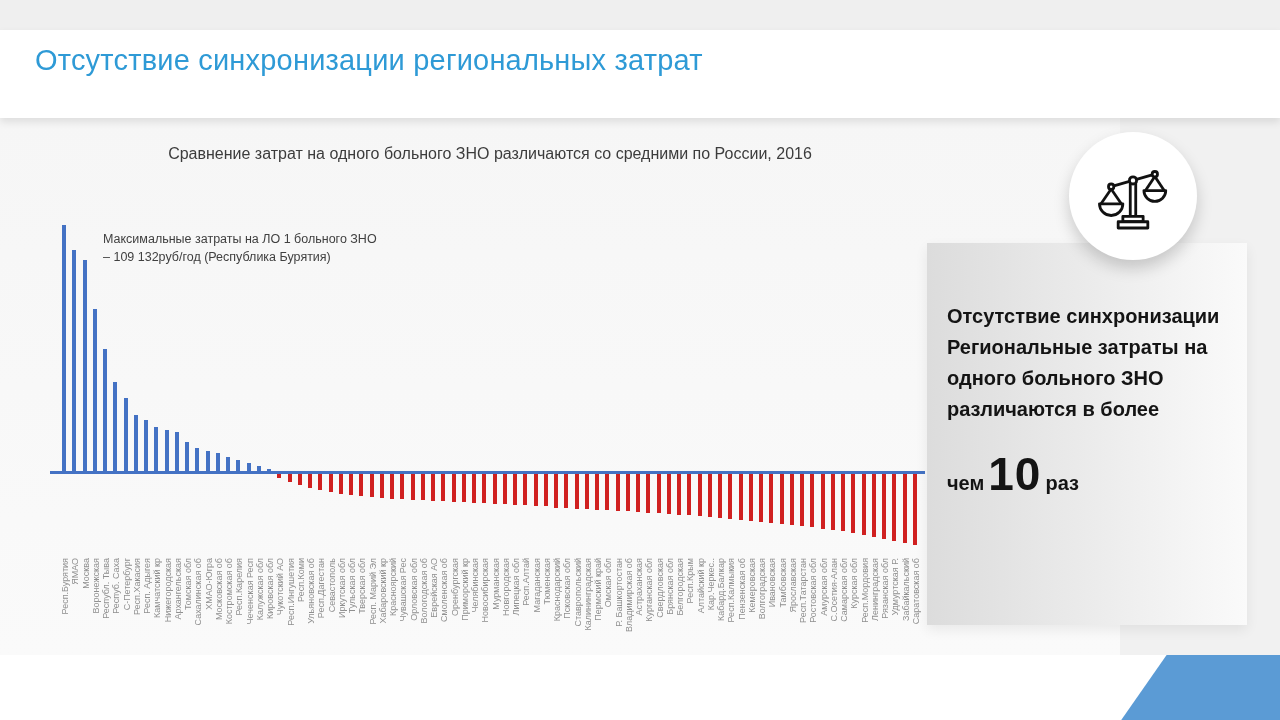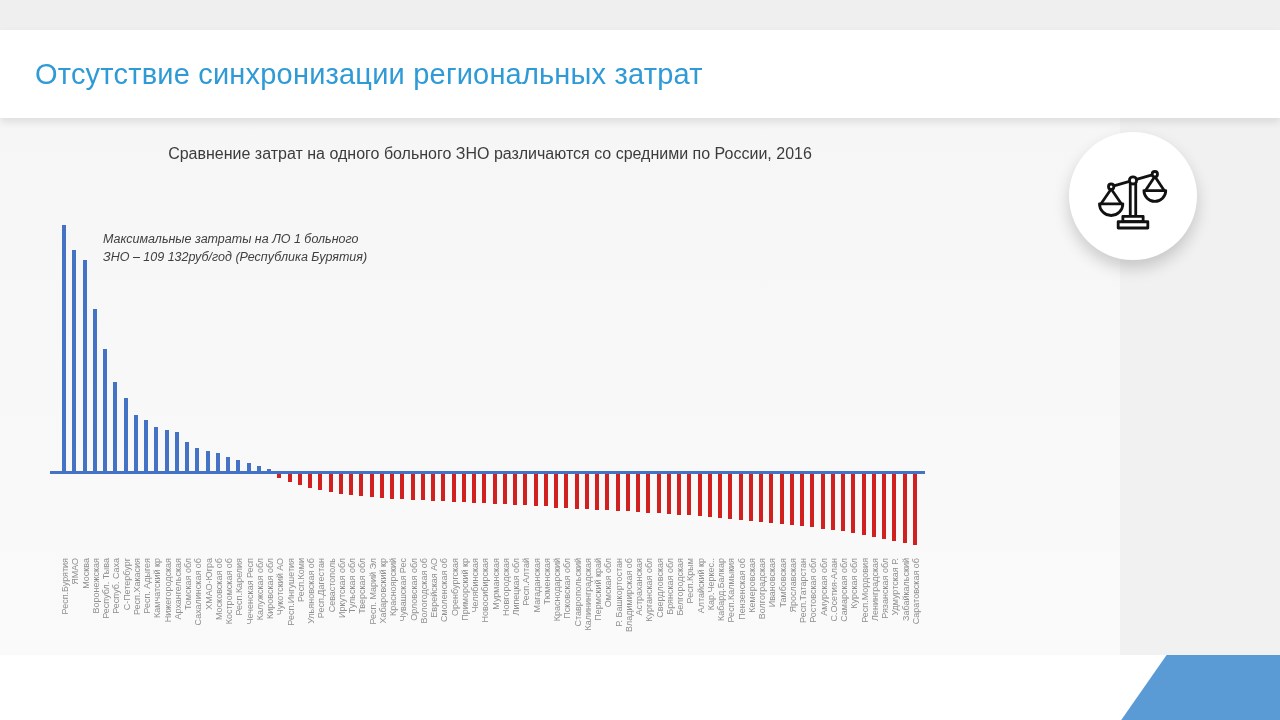--- a/index.html
+++ b/index.html
@@ -3,38 +3,38 @@
 <meta charset="utf-8">
 <style>
   * { margin:0; padding:0; box-sizing:border-box; }
   html,body { width:1280px; height:720px; overflow:hidden; }
   body { font-family:"Liberation Sans", sans-serif; background:#ececec; }
   .slide { position:relative; width:1280px; height:720px; background:#f1f1f1; overflow:hidden; }
 
   .top-strip { position:absolute; left:0; top:0; width:1280px; height:30px; background:#efefef; }
   .title-band { position:absolute; left:0; top:30px; width:1280px; height:88px; background:#ffffff;
                 box-shadow:0 4px 8px rgba(0,0,0,0.10); z-index:3; }
-  .page-title { position:absolute; left:35px; top:28px; font-size:29px; font-weight:400;
+  .page-title { position:absolute; left:35px; top:14px; font-size:29px; font-weight:400;
                 color:#2e9ad6; letter-spacing:0.2px; }
 
   .content { position:absolute; left:0; top:118px; width:1120px; height:537px;
              background:linear-gradient(to bottom, #f6f6f6, #fafafa); }
 
   .subtitle { position:absolute; left:50px; top:27px; width:880px; text-align:center;
               font-size:16px; color:#3c3c3c; }
 
   .chart { position:absolute; left:50px; top:107px; width:880px; height:430px; }
   .plot { position:absolute; left:0; top:0; width:875px; height:330px; }
   .axis-line { position:absolute; left:0; top:246px; width:875px; height:3px; background:#4472c4; }
   .bar { position:absolute; width:4px; }
   .xlabels { position:absolute; left:0; top:0; width:875px; height:100px; }
   .xlabel { position:absolute; white-space:nowrap; font-size:9px; color:#8f8f8f;
             transform-origin:0 0; transform:rotate(-90deg) translateX(-100%); }
 
-  .anno { position:absolute; font-size:12.5px; line-height:1.45; color:#404040;font-style:italic; }
+  .anno { position:absolute; font-size:12.5px; line-height:1.45; color:#404040; }
   .anno-max { left:103px; top:112px; width:280px; }
   .anno-min { left:687px; top:288px; width:250px; }
 
   .panel { position:absolute; left:927px; top:125px; width:320px; height:382px;
            background:linear-gradient(to right, #dcdcdc, #fafafa);
            box-shadow:0 5px 12px rgba(0,0,0,0.07); }
   .panel-text { position:absolute; left:20px; top:58px; width:285px; font-size:20px;
                 font-weight:700; color:#141414; line-height:1.55; }
   .panel-bigline { margin-top:14px; font-size:20px; font-weight:700; color:#141414; }
   .big-number { font-size:46px; font-weight:700; letter-spacing:1px; padding:0 4px; }
@@ -234,20 +234,28 @@
           <span class="xlabel" style="left: 819.988px; top: 0px;">Ленинградская</span>
           <span class="xlabel" style="left: 830.241px; top: 0px;">Рязанская обл</span>
           <span class="xlabel" style="left: 840.494px; top: 0px;">Удмуртская Р.</span>
           <span class="xlabel" style="left: 850.747px; top: 0px;">Забайкальский</span>
           <span class="xlabel" style="left: 861px; top: 0px;">Саратовская об</span>
         </div>
     </div>
 
     <div class="anno anno-max">Максимальные затраты на ЛО 1 больного ЗНО – 109 132руб/год (Республика Бурятия)</div>
 
+    <div class="panel">
+      <div class="panel-text">
+        <span>Отсутствие синхронизации Региональные затраты на одного больного ЗНО различаются в более</span>
+        <div class="panel-bigline">
+          <span>чем</span><span class="big-number">10</span><span>раз</span>
+        </div>
+      </div>
+    </div>
 
     <div class="circle-icon">
       <svg viewBox="0 0 100 100">
         <g fill="none" stroke="#111111" stroke-width="3.6" stroke-linejoin="round">
           <rect x="46.5" y="31" width="7" height="45" fill="#ffffff"></rect>
           <rect x="37" y="76" width="26" height="7" fill="#ffffff"></rect>
           <rect x="31" y="83" width="38" height="8" fill="#ffffff"></rect>
           <line x1="22" y1="38" x2="78" y2="22"></line>
           <circle cx="50" cy="30" r="4.6" fill="#ffffff"></circle>
           <circle cx="22" cy="38" r="3.4" fill="#ffffff"></circle>

